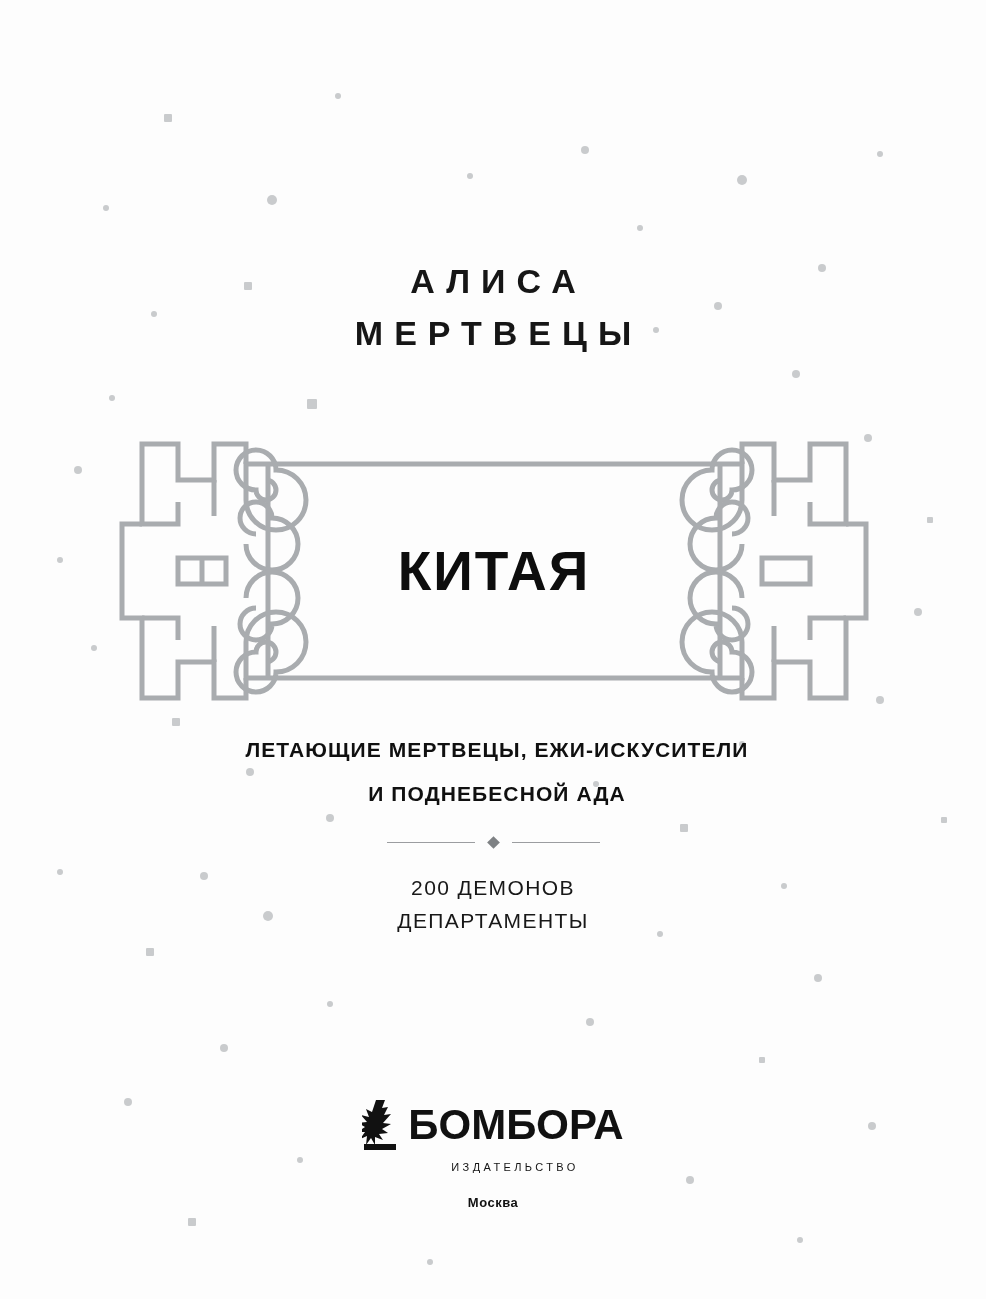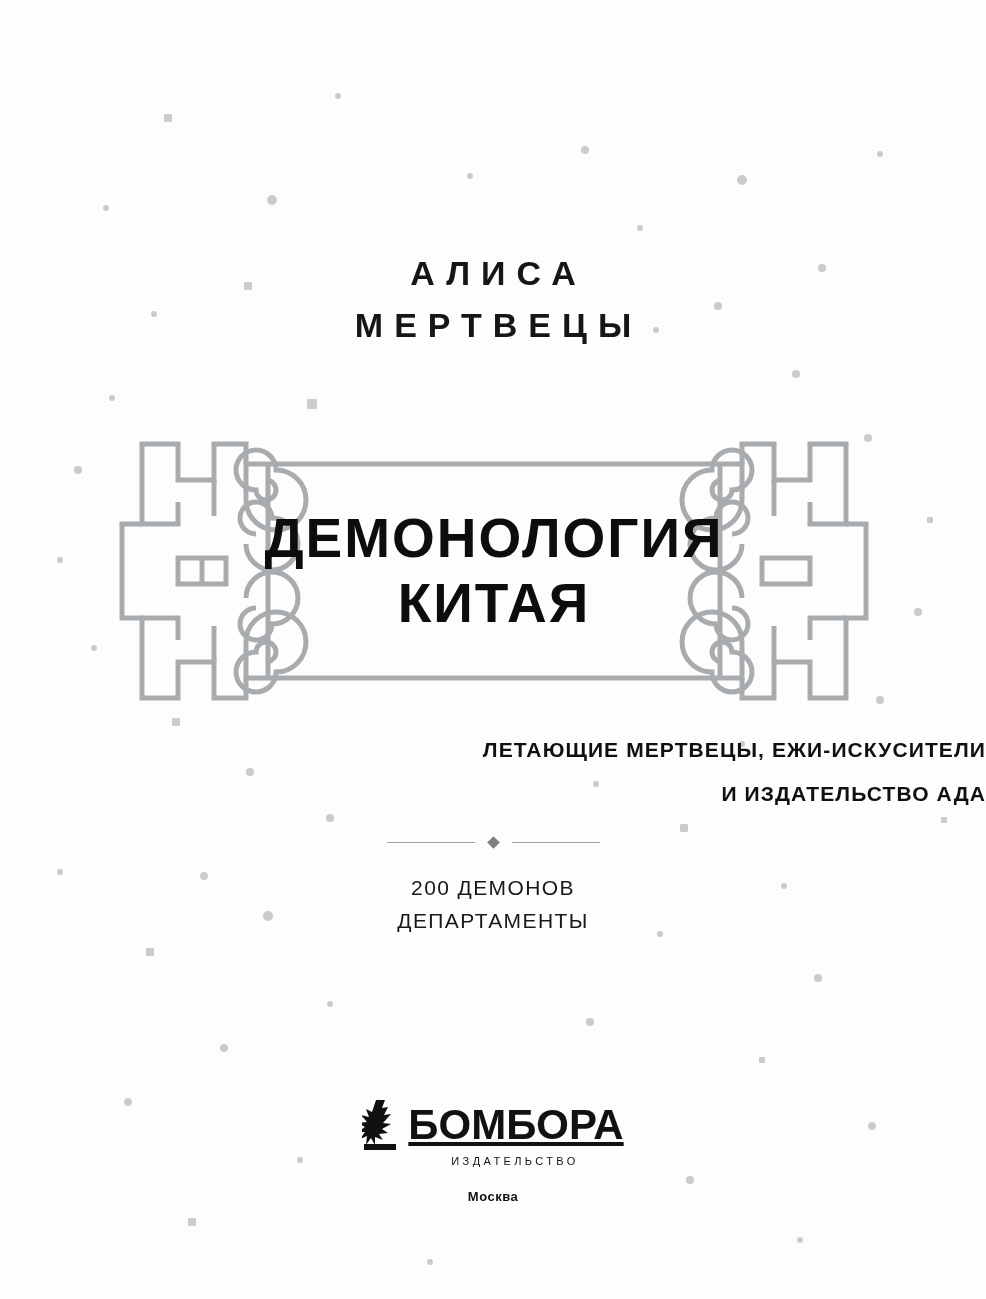--- a/index.html
+++ b/index.html
@@ -34,21 +34,21 @@
   .content {
     position: relative;
     z-index: 5;
     width: 100%;
     height: 100%;
   }
 
   
   .author {
     position: absolute;
-    top: 248px;
+    top: 256px;
     left: 0;
     right: 0;
     text-align: center;
   }
   .author-line {
     font-size: 34px;
     font-weight: bold;
     letter-spacing: 11px;
     line-height: 1.52;
     color: #161616;
@@ -98,21 +98,21 @@
     line-height: 1.18;
     white-space: nowrap;
   }
 
   
   .subtitle {
     position: absolute;
     top: 728px;
     left: 8px;
     right: 0;
-    text-align: right;
+    text-align: center;
   }
   .subtitle-line {
     font-size: 21px;
     font-weight: bold;
     letter-spacing: 1.1px;
     line-height: 2.1;
     color: #101010;
   }
 
   
@@ -172,27 +172,26 @@
     height: 54px;
     position: relative;
     display: inline-block;
   }
   .pub-name {
     font-size: 42px;
     font-weight: bold;
     letter-spacing: 0px;
     color: #111111;
     line-height: 1;
-    text-decoration: underline;
   }
   .pub-sub {
     font-size: 11px;
     letter-spacing: 3.4px;
     color: #151515;
-    margin-top: 3px;
+    margin-top: 9px;
     margin-left: 44px;
   }
   .pub-city {
     font-size: 13px;
     font-weight: bold;
     letter-spacing: 0.5px;
     color: #111111;
     margin-top: 22px;
   }
 </style>
@@ -296,28 +295,27 @@
           <path d="M624 24 L624 4 L656 4 L656 40 L692 40 L692 4 L728 4 L728 84 L692 84 L692 62"></path>
           <path d="M728 84 L748 84 L748 178 L728 178 L728 258 L692 258 L692 222 L656 222 L656 258 L624 258 L624 238"></path>
           <path d="M728 178 L692 178 L692 200"></path>
           <path d="M656 40 L656 76"></path>
           <path d="M656 186 L656 222"></path>
           <path d="M644 118 L692 118 L692 144 L644 144 Z"></path>
         </g>
       </svg>
 
       <div class="title-box">
-        <div class="title-line1">ДЕМОНОЛОГИЯ</div>
         <div class="title-line2">КИТАЯ</div>
       </div>
     </div>
 
     <div class="subtitle">
       <div class="subtitle-line">ЛЕТАЮЩИЕ МЕРТВЕЦЫ, ЕЖИ-ИСКУСИТЕЛИ</div>
-      <div class="subtitle-line">И ИЗДАТЕЛЬСТВО АДА</div>
+      <div class="subtitle-line">И ПОДНЕБЕСНОЙ АДА</div>
     </div>
 
     <div class="divider">
       <span class="bar"></span>
       <span class="diamond"></span>
       <span class="bar"></span>
     </div>
 
     <div class="tagline">
       <div class="tagline-line">200 ДЕМОНОВ</div>

